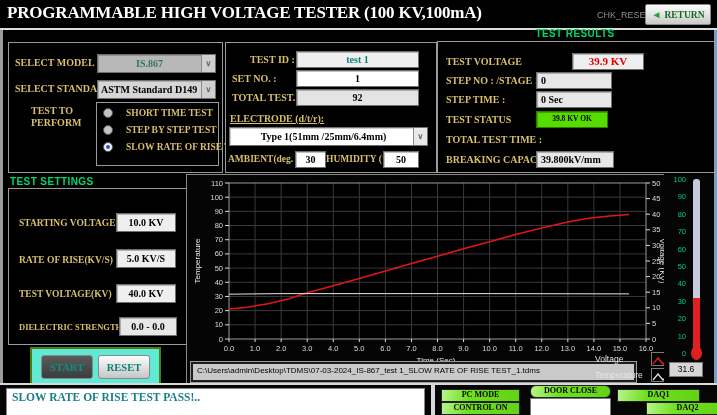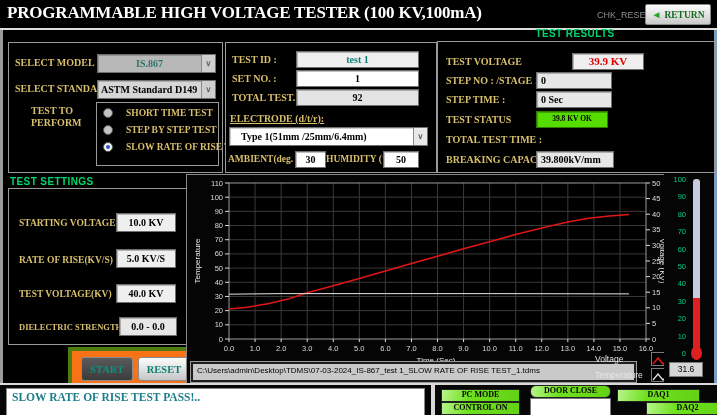--- a/index.html
+++ b/index.html
@@ -41,21 +41,21 @@
   .radio-row{position:absolute;left:6px;display:flex;align-items:center;gap:13px;cursor:pointer;}
   .radio-dot{width:8px;height:8px;border-radius:50%;background:#c4c4c4;border:1px solid #555;flex:0 0 auto;}
   .radio-row.sel .radio-dot{background:#f2f2f2;box-shadow:inset 0 0 0 2px #f2f2f2;position:relative;}
   .radio-row.sel .radio-dot::after{content:"";position:absolute;left:2px;top:2px;width:4px;height:4px;
         border-radius:50%;background:#2a52cf;}
   .radio-lbl{font-family:"Liberation Serif",serif;font-weight:bold;font-size:9.5px;color:#d8bf6c;white-space:nowrap;}
   
   .fld.red-val{color:#e00000;font-size:11px;margin-left:36px;}
   .fld.green-val{background:#55dd00;border-color:#2e7a00;font-size:7.5px;line-height:13px;color:#000;}
   
-  .btn-box{position:absolute;border:4px solid #4d7c0f;background:#f97316;margin-left:38px;}
+  .btn-box{position:absolute;border:2px solid #4d7c0f;background:#5eead4;}
   .btn3d{position:absolute;border-radius:3px;font-family:"Liberation Serif",serif;font-weight:bold;
          font-size:10.5px;color:#0d8076;display:flex;align-items:center;justify-content:center;cursor:pointer;}
   .btn3d.dark{background:linear-gradient(#5a5a5a,#3c3c3c);border:1px solid #8a8a8a;color:#0f8f80;}
   .btn3d.light{background:linear-gradient(#fdfdfd,#c6c6c6);border:1px solid #8a8a8a;}
   
   .graph{position:absolute;left:186px;top:174px;width:478px;height:209px;background:#050505;
          border-top:1px solid #8a8a8a;border-left:1px solid #8a8a8a;}
   .filepath{position:absolute;left:4px;top:187px;width:437px;height:16px;background:#c9c9c9;
             border:2px solid #1d1d1d;box-shadow:0 0 0 1px #9a9a9a;font-size:8px;color:#000;
             line-height:13px;padding-left:4px;white-space:nowrap;overflow:hidden;}
@@ -122,29 +122,29 @@
         <span class="radio-lbl">STEP BY STEP TEST</span>
       </div>
       <div class="radio-row sel" style="top:39px;">
         <span class="radio-dot"></span>
         <span class="radio-lbl">SLOW RATE OF RISE TEST</span>
       </div>
     </div>
   </div>
 
   <div class="panel" style="left:225px;top:42px;width:210px;height:129px;">
-    <span class="lbl" style="left:6px;top:11px;text-align:right;">TEST ID :</span>
+    <span class="lbl" style="left:24px;top:11px;text-align:right;">TEST ID :</span>
     <div class="fld" style="left:70px;top:8px;width:121px;height:15px;line-height:15px;color:#0d8076;">test 1</div>
     <span class="lbl" style="left:6px;top:30px;">SET NO. :</span>
     <div class="fld white" style="left:70px;top:27px;width:121px;height:15px;line-height:15px;">1</div>
     <span class="lbl" style="left:6px;top:49px;">TOTAL TEST. :</span>
     <div class="fld" style="left:70px;top:46px;width:121px;height:15px;line-height:15px;background:#e4e4e4;">92</div>
     <span class="lbl" style="left:4px;top:70px;text-decoration:underline;">ELECTRODE (d/t/r):</span>
     <div class="dd" style="left:3px;top:84px;width:197px;height:17px;background:#fff;">
-      <span class="dd-text" style="padding-left:11px;color:#000;">Type 1(51mm /25mm/6.4mm)</span>
+      <span class="dd-text" style="padding-left:4px;color:#000;text-align:center;">Type 1(51mm /25mm/6.4mm)</span>
       <span class="chev" style="background:#e9e9e9;">∨</span>
     </div>
     <span class="lbl" style="left:2px;top:111px;font-size:9.5px;">AMBIENT(deg. C) :</span>
     <div class="fld white" style="left:69px;top:108px;width:29px;height:15px;line-height:15px;">30</div>
     <span class="lbl" style="left:100px;top:111px;font-size:9.5px;">HUMIDITY (%):</span>
     <div class="fld white" style="left:157px;top:108px;width:34px;height:15px;line-height:15px;">50</div>
   </div>
 
   <div class="hdr" style="left:437px;top:28px;width:276px;text-align:center;">TEST RESULTS</div>
   <div class="panel" style="left:437px;top:41px;width:276px;height:130px;">

